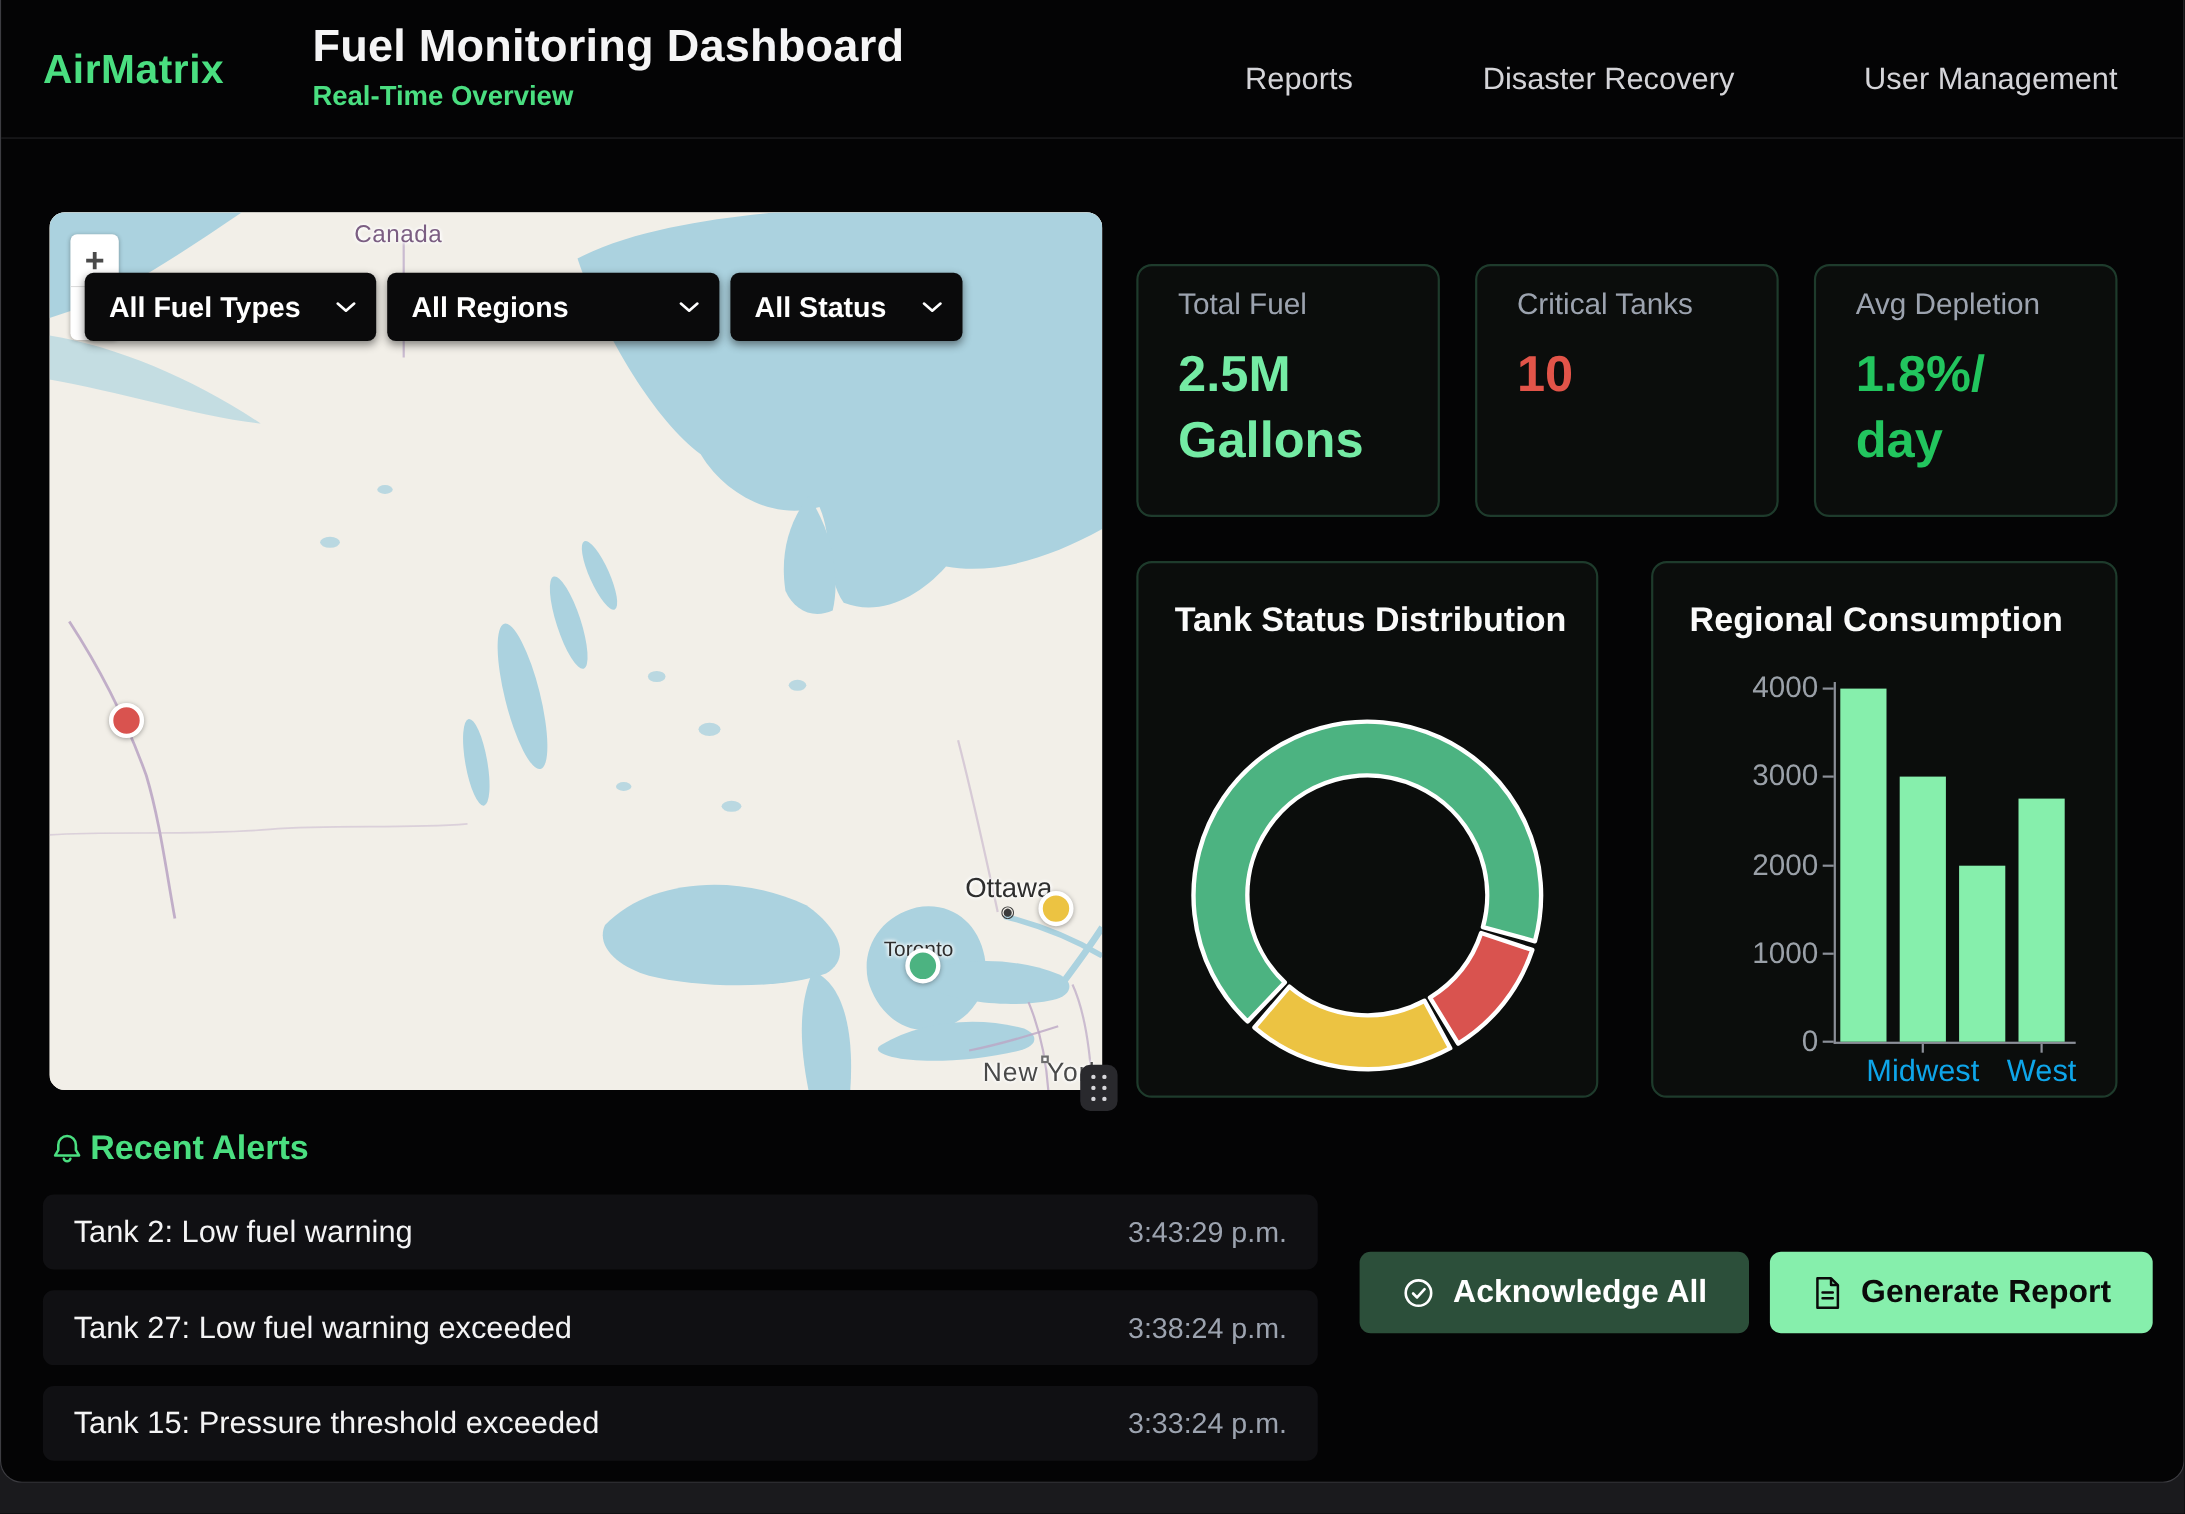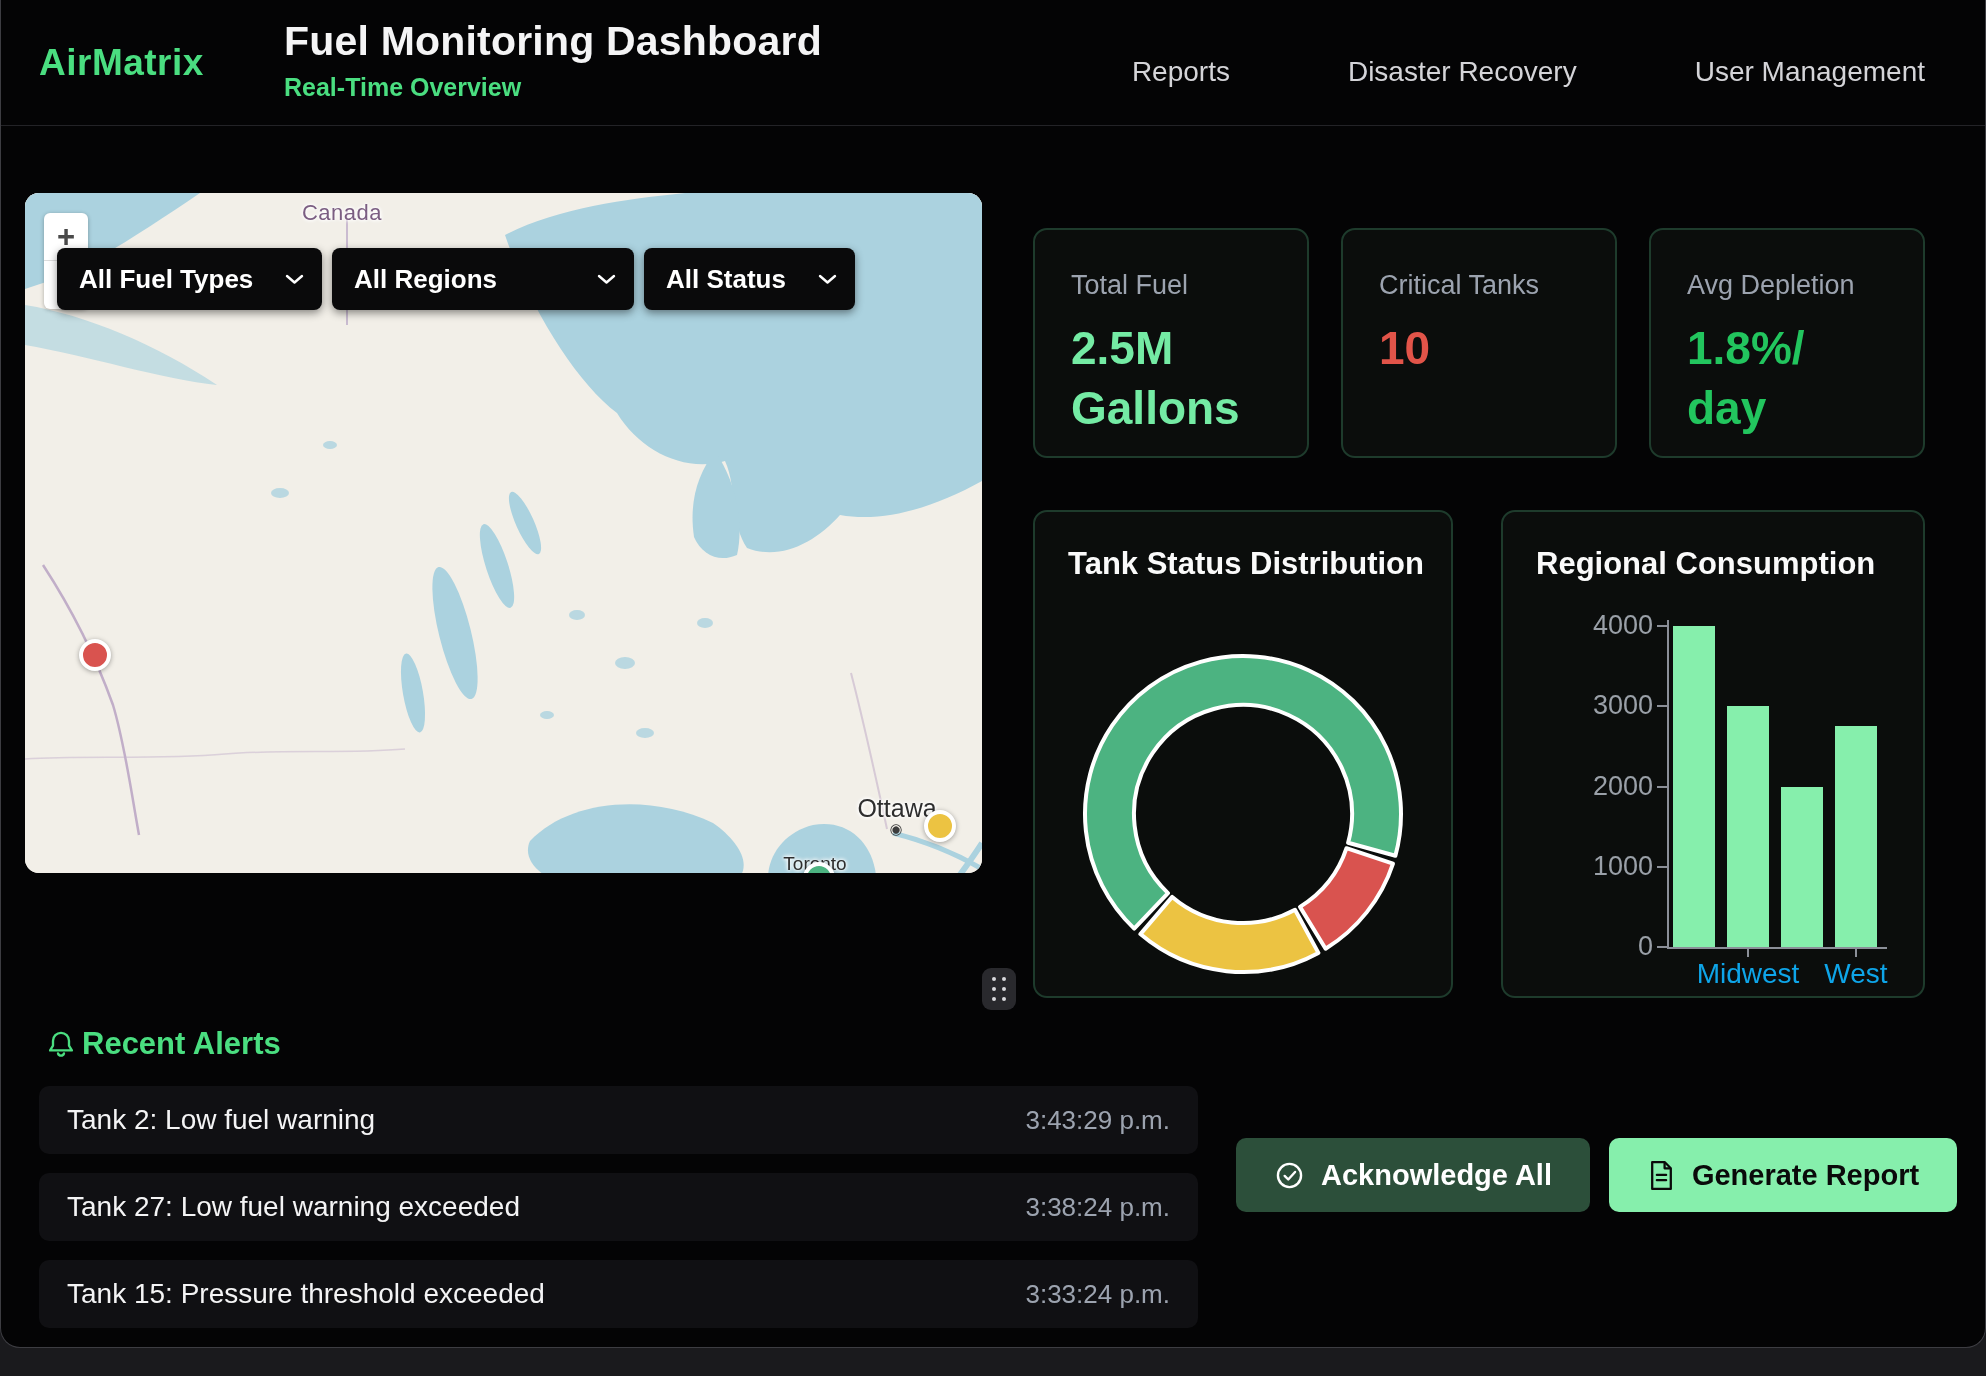--- a/index.html
+++ b/index.html
@@ -15,21 +15,21 @@
   
   .topbar{position:absolute;left:0;top:0;width:100%;height:126px;border-bottom:1px solid #232327;}
   .brand{position:absolute;left:38px;top:42px;font-size:37px;font-weight:800;color:#4ade80;letter-spacing:.5px;}
   .titleblock{position:absolute;left:283px;top:18px;}
   .page-title{font-size:41px;font-weight:800;color:#f4f4f5;letter-spacing:.2px;}
   .page-subtitle{font-size:25px;font-weight:600;color:#4ade80;margin-top:8px;}
   .nav{position:absolute;right:60px;top:0;height:126px;display:flex;align-items:center;gap:118px;}
   .nav-item{font-size:28px;color:#d4d4d8;cursor:pointer;white-space:nowrap;margin-top:17px;}
 
   
-  .map-panel{position:absolute;left:24px;top:193px;width:957px;height:680px;border-radius:14px;
+  .map-panel{position:absolute;left:44px;top:193px;width:957px;height:798px;border-radius:14px;
              overflow:hidden;background:#f2efe8;}
   .map-art{position:absolute;left:0;top:0;width:957px;height:798px;}
   .map-label{position:absolute;transform:translate(-50%,-50%);white-space:nowrap;
              text-shadow:0 0 3px #fff,0 0 4px #fff,0 0 5px #fff;}
   .lbl-canada{left:317px;top:20px;font-size:22px;color:#7b5e82;letter-spacing:.5px;}
   .lbl-ottawa{left:872px;top:615px;font-size:25px;color:#2e2e2e;}
   .lbl-toronto{left:790px;top:671px;font-size:19px;color:#2e2e2e;}
   .lbl-newyork{left:903px;top:783px;font-size:24px;color:#4a4a4a;letter-spacing:1px;}
   .capital-dot{position:absolute;left:871px;top:636px;transform:translate(-50%,-50%);
                font-size:15px;color:#3c3c3c;}
@@ -49,22 +49,22 @@
   .filter{height:62px;background:#0a0a0b;border-radius:8px;color:#ffffff;font-size:26px;font-weight:700;
           display:flex;align-items:center;justify-content:space-between;padding:0 18px 0 22px;
           box-shadow:0 3px 8px rgba(0,0,0,.45);cursor:pointer;}
   .f1{width:302px}.f2{width:265px}.f3{width:211px}
   .map-handle{position:absolute;left:981px;top:968px;width:34px;height:42px;background:#29292d;
               border-radius:9px;display:grid;grid-template-columns:repeat(2,4px);grid-auto-rows:4px;
               gap:6px;align-content:center;justify-content:center;cursor:grab;z-index:3;}
   .map-handle i{background:#d7d7db;border-radius:50%;}
 
   
-  .stat-card{position:absolute;top:228px;width:276px;height:230px;background:#0b0d0c;
-             border:2px solid #1e3b2c;border-radius:14px;padding:40px 36px;}
+  .stat-card{position:absolute;top:240px;width:276px;height:230px;background:#0b0d0c;
+             border:2px solid #1e3b2c;border-radius:14px;padding:19px 36px;}
   .s1{left:1032px}.s2{left:1340px}.s3{left:1648px}
   .stat-label{font-size:27px;color:#9ca3af;}
   .stat-value{margin-top:18px;font-size:46px;font-weight:800;line-height:1.3;}
 
   
   .panel{position:absolute;top:510px;height:488px;background:#0b0d0c;border:2px solid #1e3b2c;border-radius:14px;}
   .p-donut{left:1032px;width:420px;}
   .p-bar{left:1500px;width:424px;}
   .panel-title{position:absolute;left:33px;top:34px;font-size:31px;font-weight:800;color:#fafafa;white-space:nowrap;}
   .donut-svg{position:absolute;left:0;top:0;width:420px;height:488px;}

